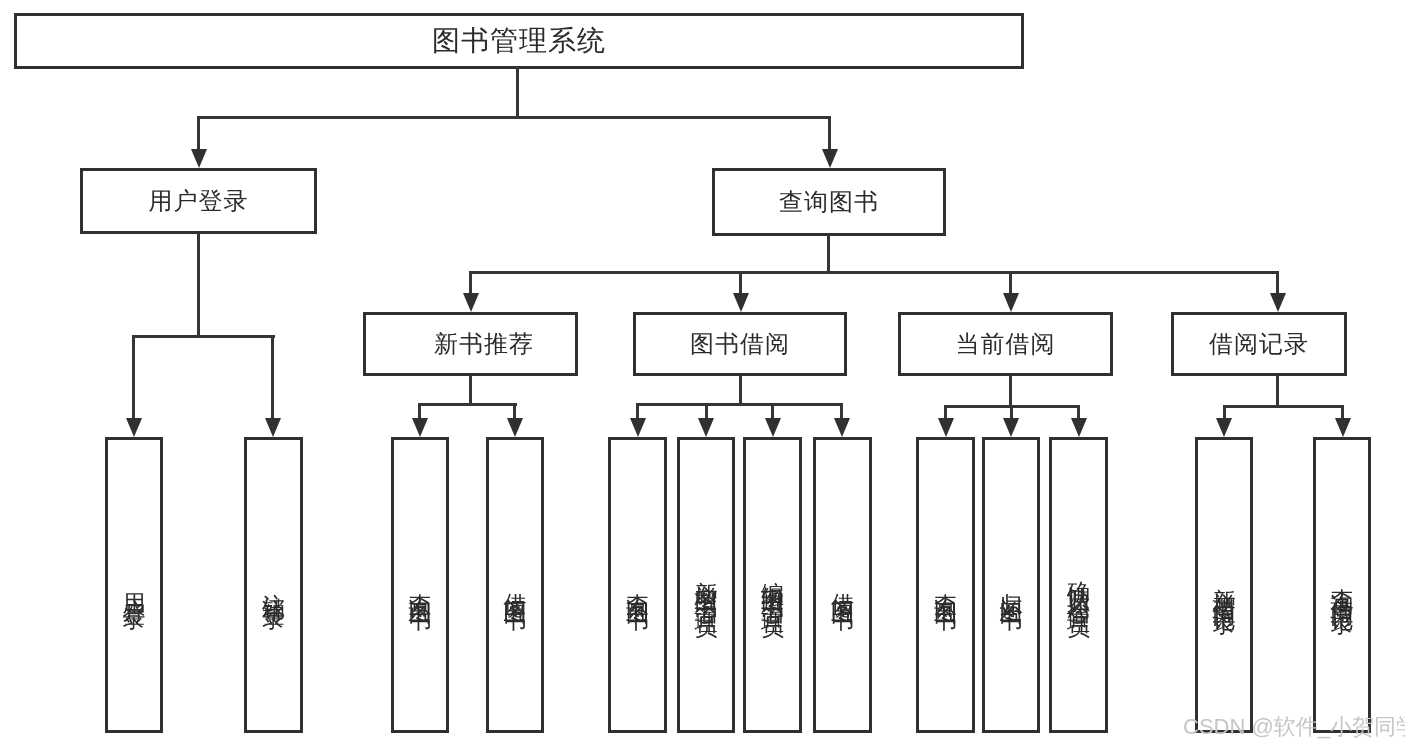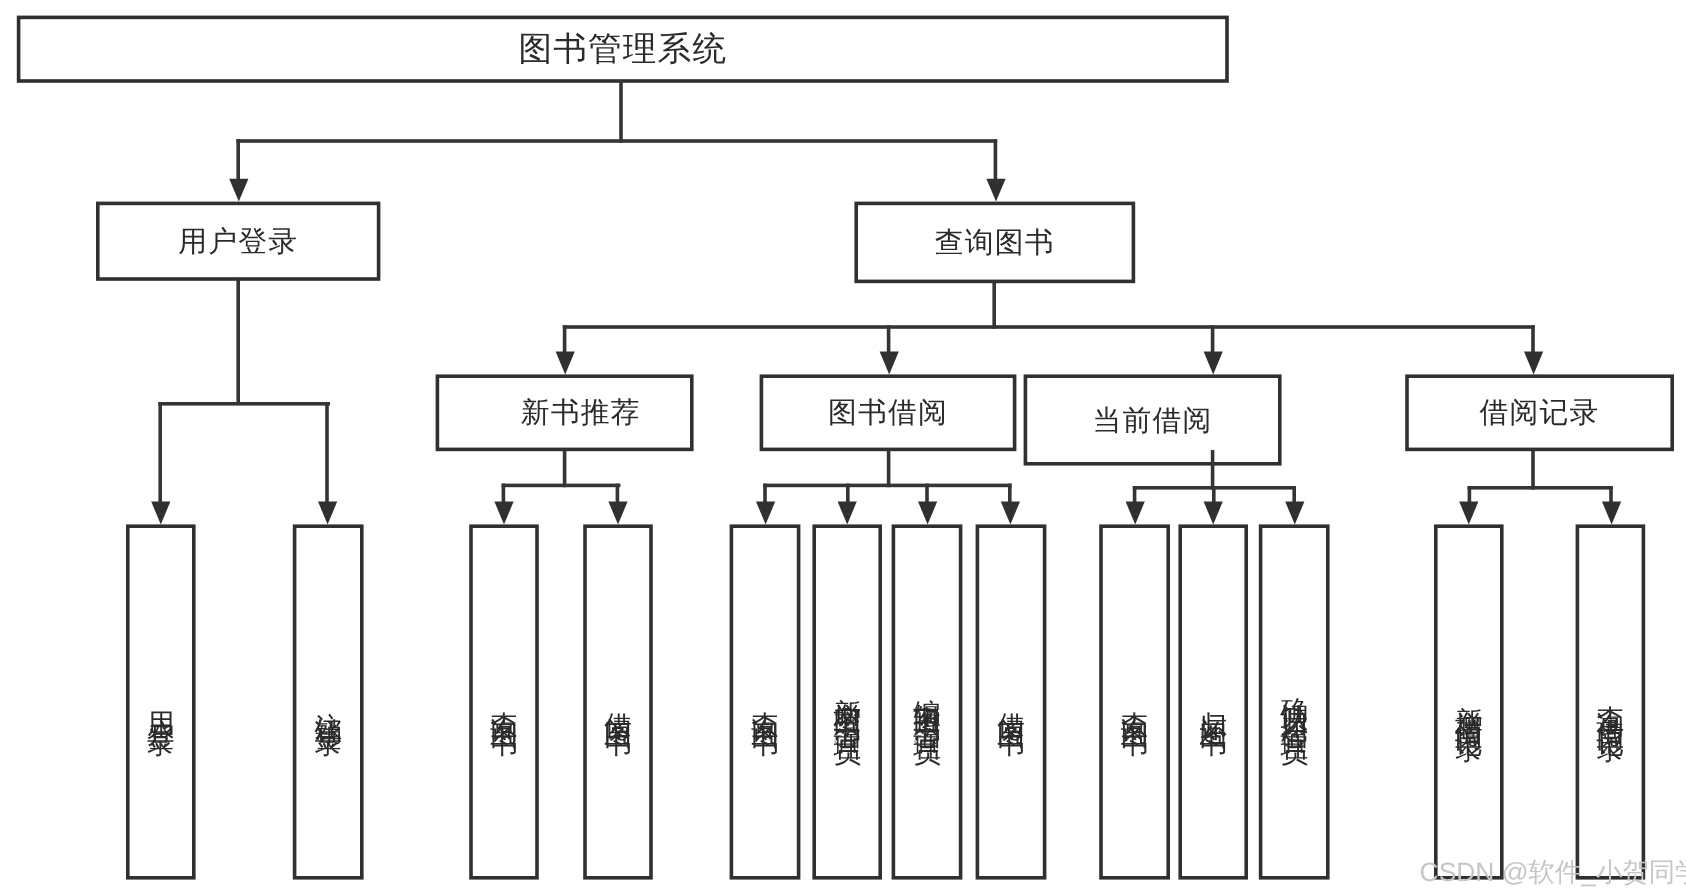--- a/index.html
+++ b/index.html
@@ -68,24 +68,24 @@
   <div class="node" style="left:712px;top:168px;width:234px;height:68px;">
     <span>查询图书</span>
   </div>
 
   <div class="node" style="left:363px;top:312px;width:215px;height:64px;padding-left:27px;">
     <span>新书推荐</span>
   </div>
   <div class="node" style="left:633px;top:312px;width:214px;height:64px;">
     <span>图书借阅</span>
   </div>
-  <div class="node" style="left:853px;top:312px;width:215px;height:76px;align-items:center;">
+  <div class="node" style="left:898px;top:312px;width:215px;height:64px;align-items:center;">
     <span>当前借阅</span>
   </div>
-  <div class="node" style="left:1171px;top:312px;width:224px;height:64px;">
+  <div class="node" style="left:1171px;top:312px;width:176px;height:64px;">
     <span>借阅记录</span>
   </div>
 
   <div class="node vnode" style="left:105px;top:437px;width:58px;height:296px;">
     <span>用户登录</span>
   </div>
   <div class="node vnode" style="left:244px;top:437px;width:59px;height:296px;">
     <span>注销登录</span>
   </div>
 

